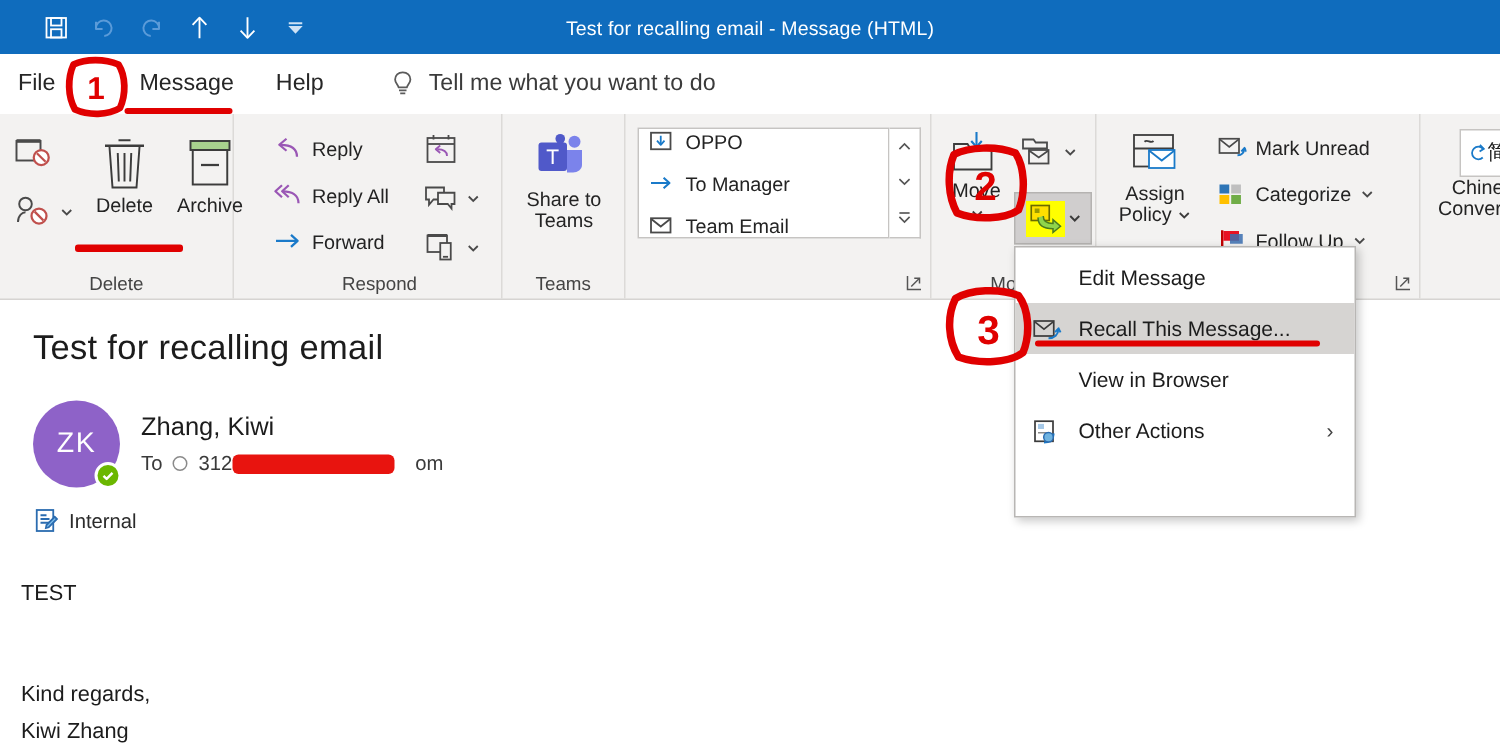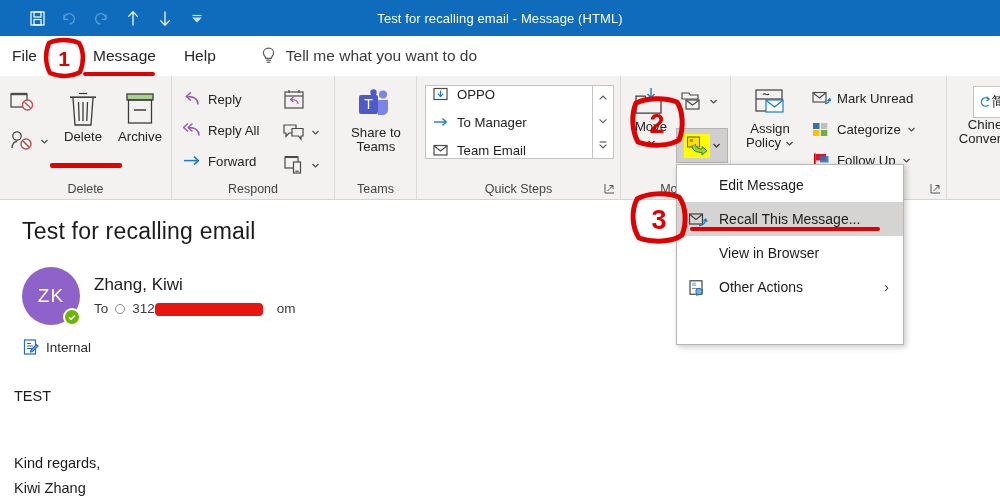--- a/index.html
+++ b/index.html
@@ -77,21 +77,21 @@
     font-size: 13.2px; color: #232323; text-align: center; line-height: 14px;
     white-space: nowrap;
   }
   .small-item {
     position: absolute; display: flex; align-items: center; gap: 6px;
     font-size: 13.2px; color: #232323; white-space: nowrap;
   }
   .chev { width: 9px; height: 9px; }
 
   
-  #g-delete { left: 0; width: 172px; }
+  #g-delete { left: 0; width: 156px; }
   
   #g-respond { left: 172px; width: 163px; }
   
   #g-teams { left: 335px; width: 82px; }
   
   #g-quick { left: 417px; width: 204px; }
   
   #g-move { left: 621px; width: 110px; }
   
   #g-tags { left: 731px; width: 216px; }
@@ -412,21 +412,20 @@
           <path d="M1.6 5.4 L5 2 L8.4 5.4"></path>
         </svg>
       <svg width="10" height="8" viewBox="0 0 10 8" fill="none" stroke="#555" stroke-width="1.1">
           <path d="M1.6 2.4 L5 5.8 L8.4 2.4"></path>
         </svg>
       <svg width="10" height="10" viewBox="0 0 10 10" fill="none" stroke="#555" stroke-width="1.1">
           <path d="M1.6 2 L8.4 2"></path>
           <path d="M1.6 4.6 L5 8 L8.4 4.6"></path>
         </svg>
     </div>
-    <div class="group-label">Quick Steps</div>
     <svg class="launcher" viewBox="0 0 12 12" fill="none" stroke="#555" stroke-width="1">
       <path d="M1 1 L1 10 L10 10"></path>
         <path d="M3.5 8 L9 2.5"></path>
         <path d="M9 6 L9 2.5 L5.5 2.5"></path>
     </svg>
   </div>
 
   <div class="group" id="g-move">
     <div class="big-btn" style="left:2px;top:10px;width:56px;">
       <svg width="40" height="34" viewBox="0 0 40 34" fill="none" stroke="#3c3c3c" stroke-width="1.25">

